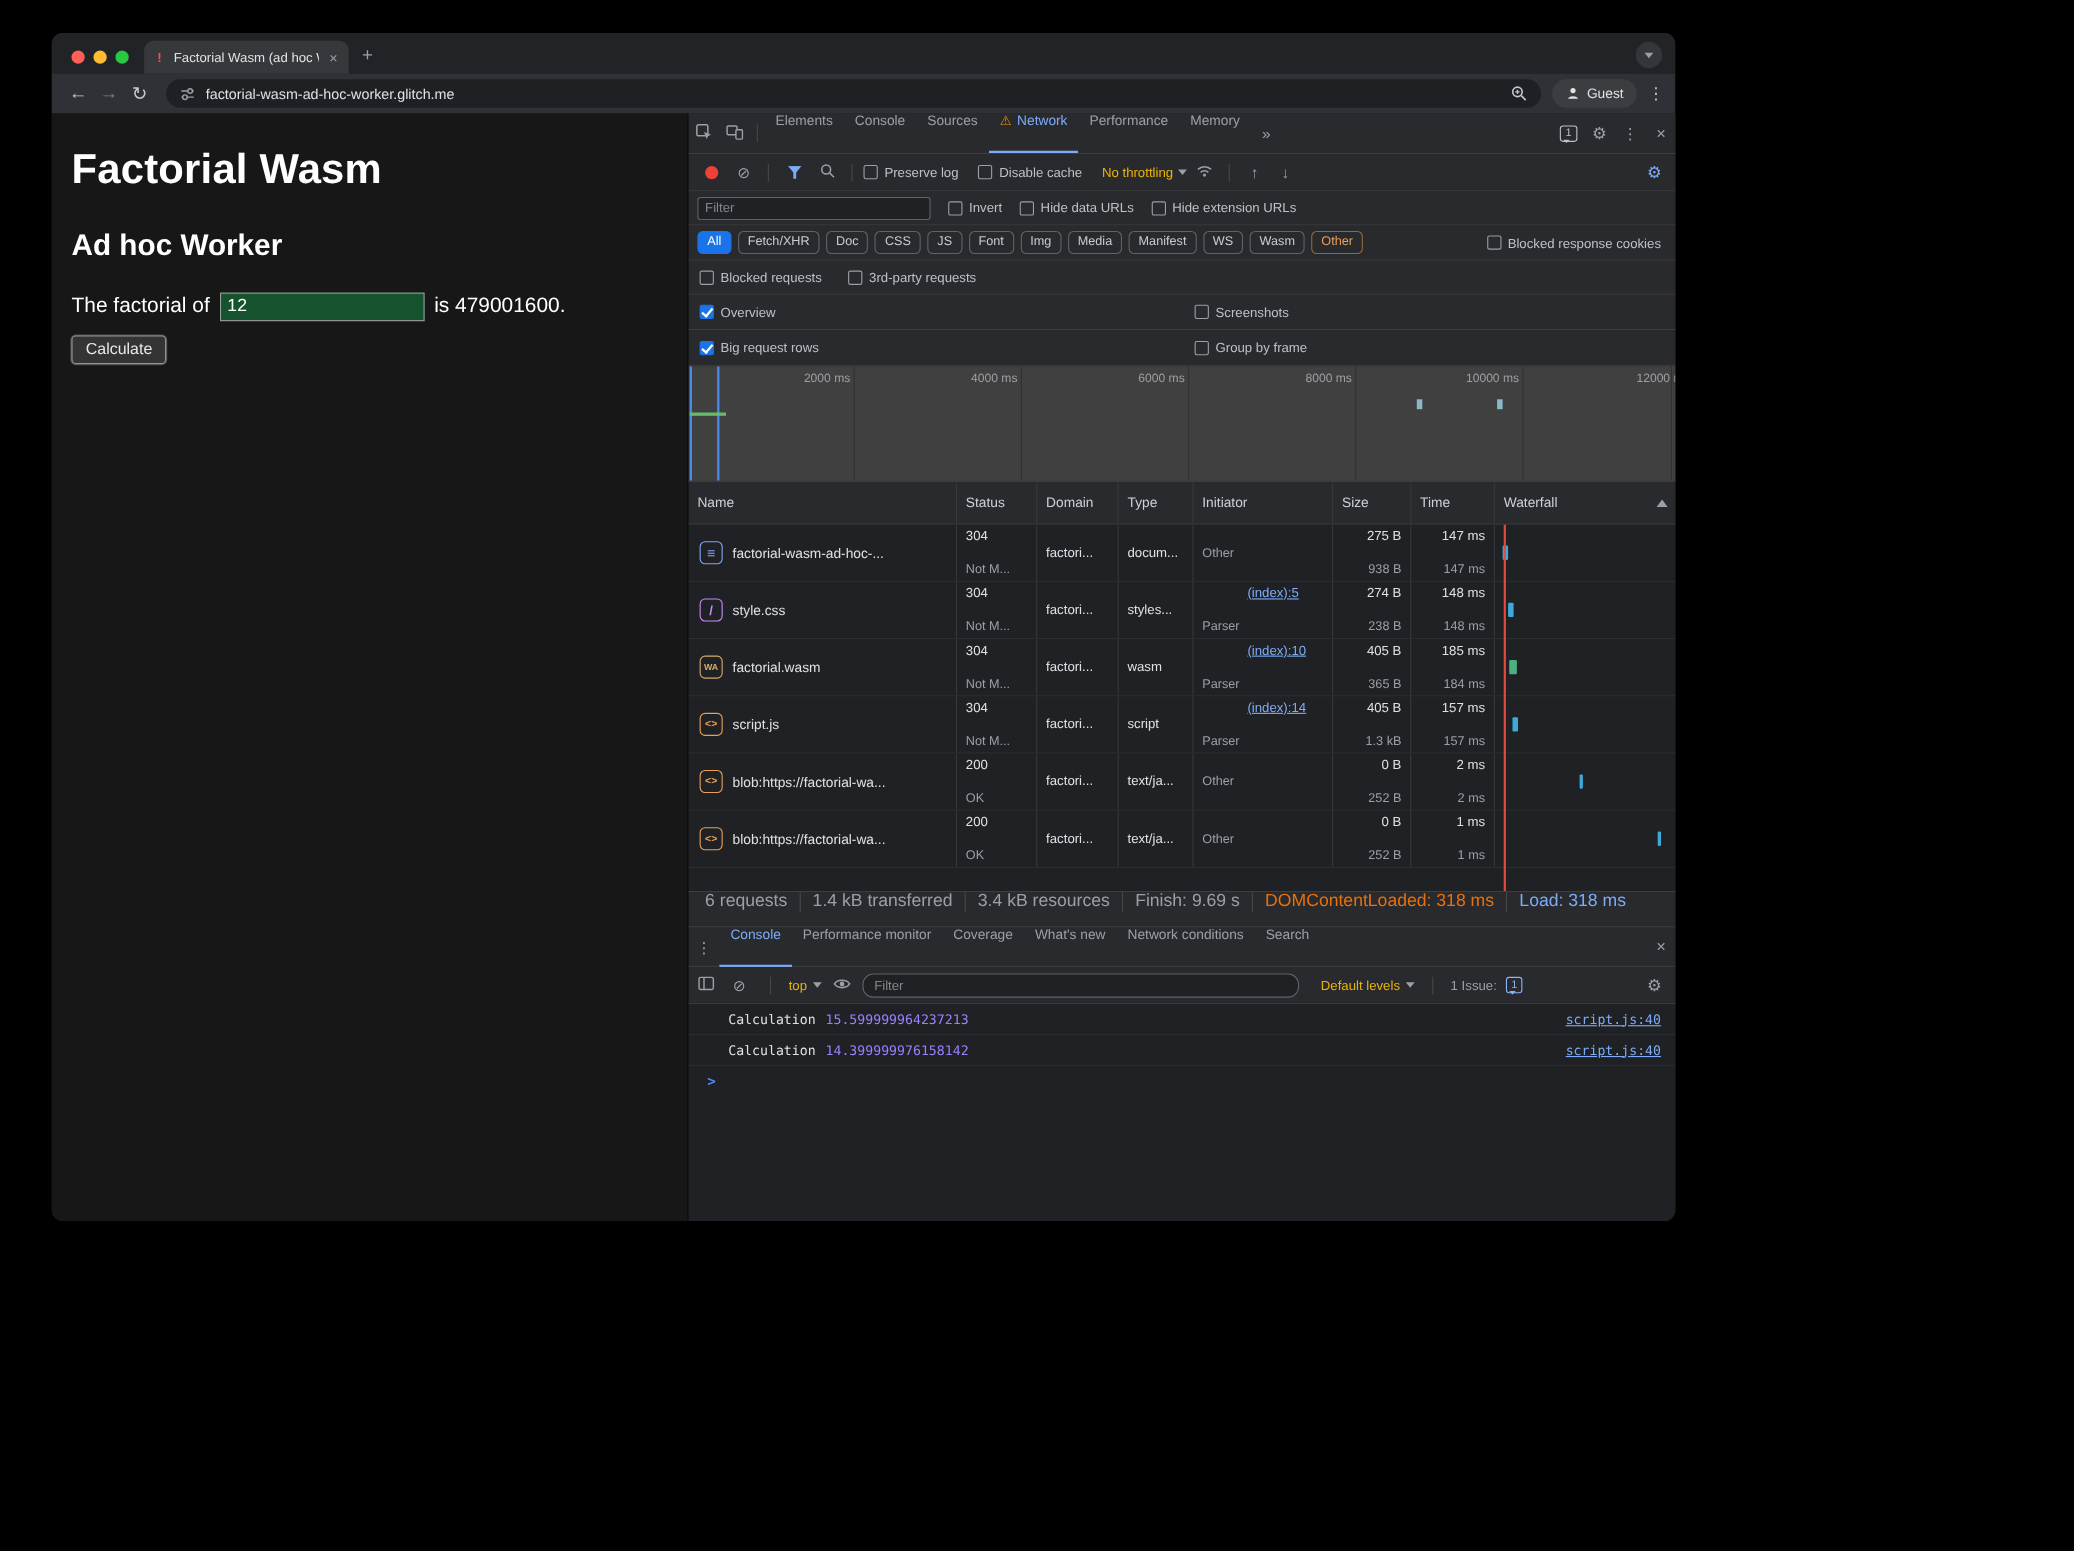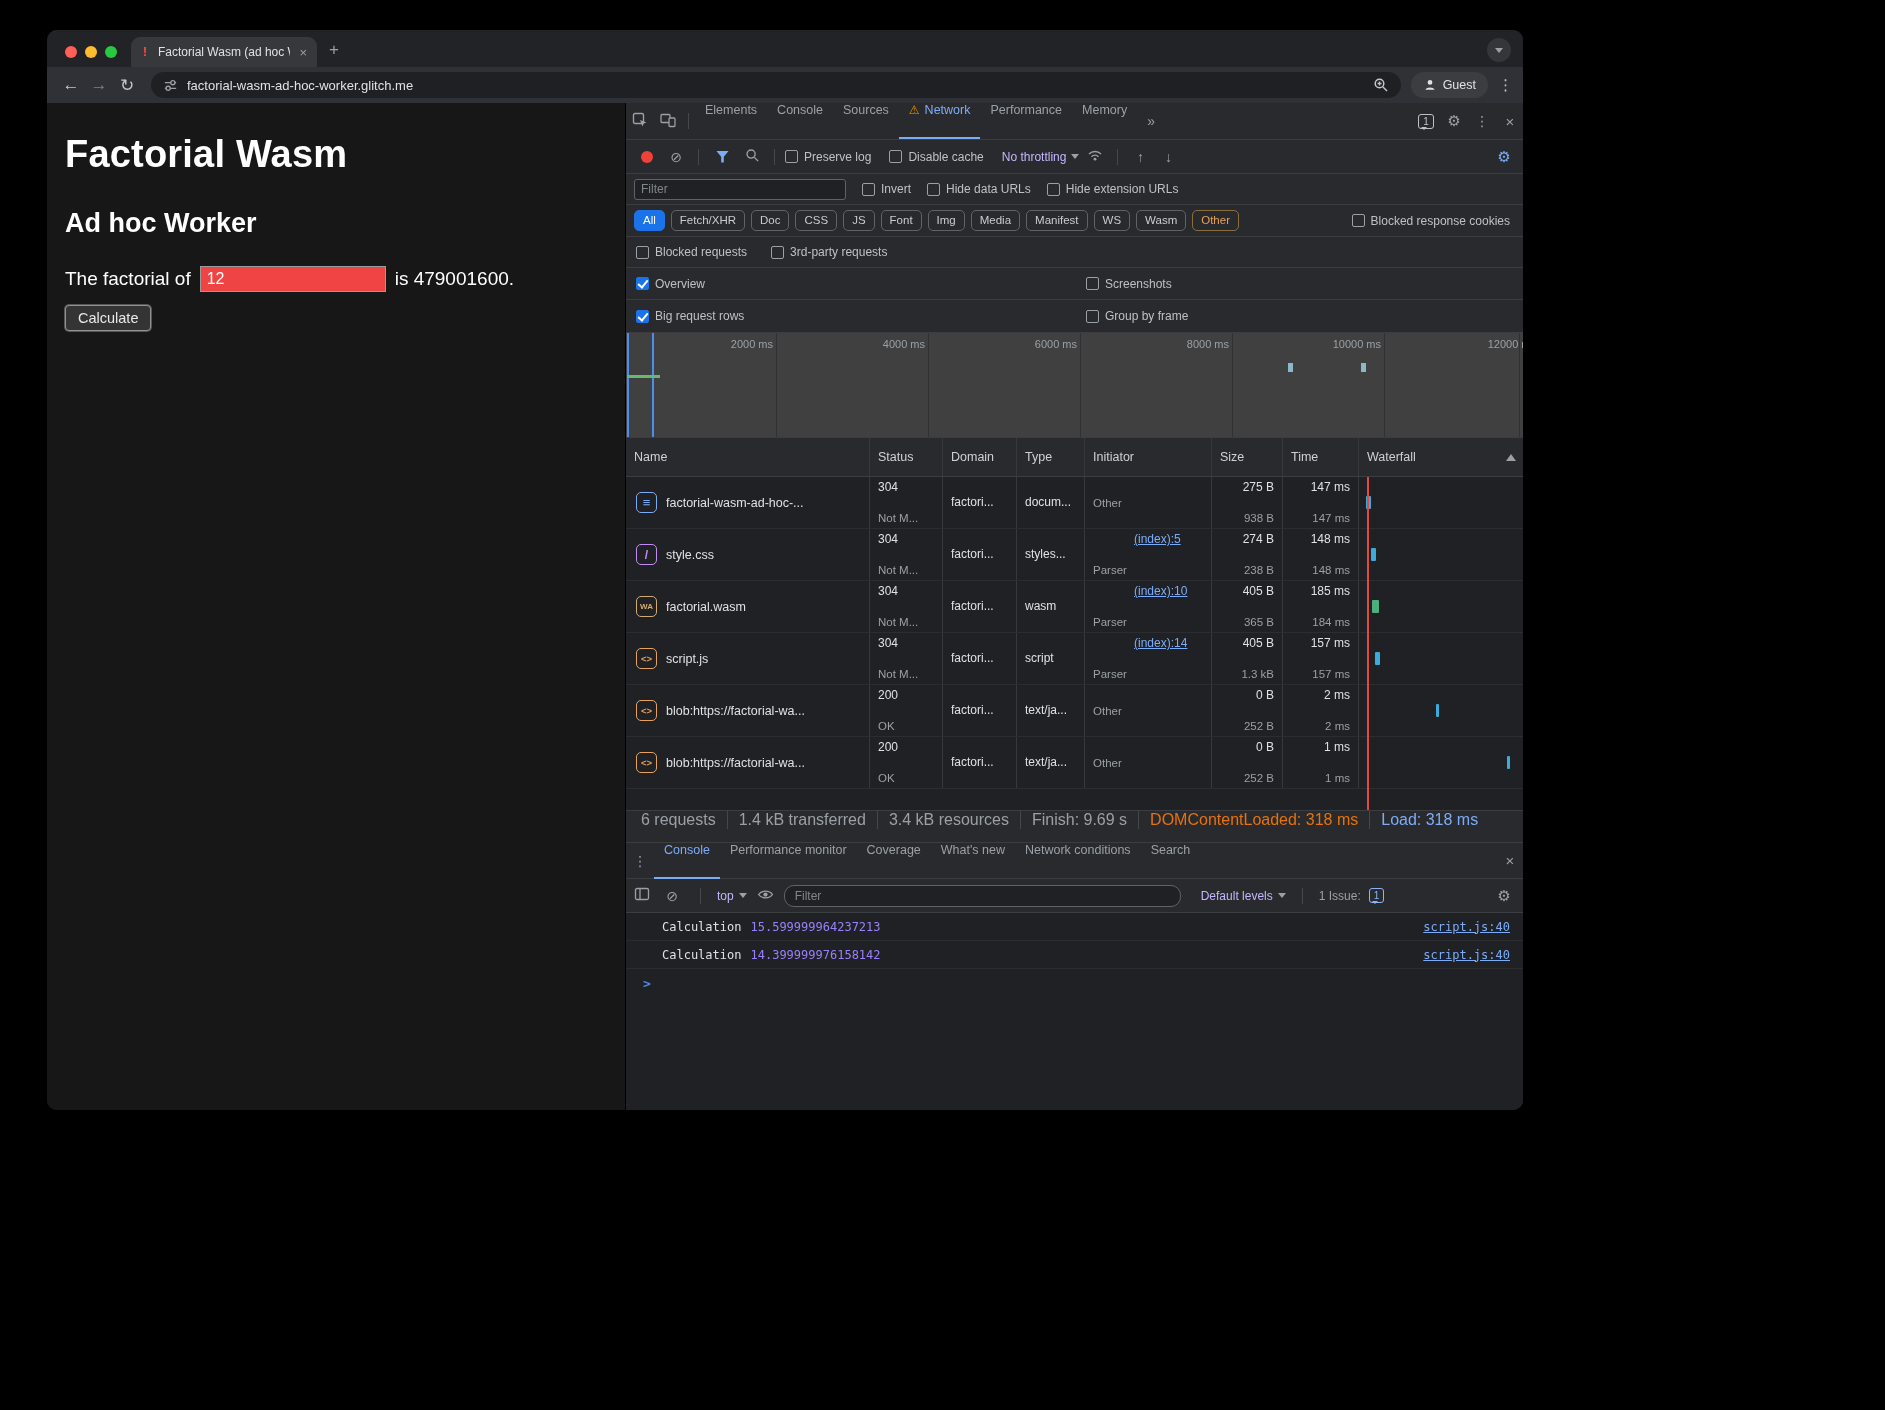--- a/index.html
+++ b/index.html
@@ -29,21 +29,21 @@
   .url-text{color:#dfe1e5;font-size:13px;}
   .guest{height:26px;border-radius:13px;background:#3c3d41;display:flex;align-items:center;gap:6px;
     padding:0 12px;color:#dfe1e5;font-size:12.5px;}
   .kebab{color:#c3c7cc;font-size:15px;margin-left:10px;}
   
   .content{flex:1;display:flex;min-height:0;}
   .page{width:578px;background:#171717;color:#fff;box-sizing:border-box;padding:12px 18px 0;flex:none;}
   .page h1{font-size:38px;margin:18px 0 0;letter-spacing:.2px;}
   .page h2{font-size:27px;margin:32px 0 0;}
   .factline{margin-top:27px;font-size:19px;display:flex;align-items:center;gap:9px;}
-  .fact-input{width:172px;height:20px;background:#ef4444;border:1px solid #9b9b9b;color:#fff;
+  .fact-input{width:172px;height:20px;background:#14532d;border:1px solid #9b9b9b;color:#fff;
     font-size:16px;padding:2px 6px;font-family:"Liberation Sans",sans-serif;}
   .calc-btn{margin-top:13px;background:#343434;border:1px solid #929292;border-radius:4px;color:#e9e9e9;
     font-size:14.5px;padding:4px 12px;font-family:"Liberation Sans",sans-serif;box-shadow:0 0 0 1px #555;}
   
   .devtools{width:898px;flex:none;display:flex;flex-direction:column;background:#242528;color:#e8eaed;
     font-size:12px;border-left:1px solid #000;min-height:0;}
   .icon{color:#9aa0a6;}
   .divider{width:1px;height:16px;background:#45474b;margin:0 6px;flex:none;}
   .dt-tabbar{height:36px;background:#292a2d;border-bottom:1px solid #3c3d40;display:flex;
     align-items:center;flex:none;}
@@ -64,21 +64,21 @@
   .rec{width:12px;height:12px;border-radius:50%;background:#ef4137;margin:0 7px;}
   .funnel{width:13px;height:12px;background:#7cacf8;margin:0 7px;
     clip-path:polygon(0 0,100% 0,60% 52%,60% 100%,40% 100%,40% 52%);}
   .glyphbtn{font-size:14px;width:24px;text-align:center;}
   .cbrow{display:flex;align-items:center;gap:6px;color:#bdc1c6;font-size:12px;flex:none;}
   .cb{width:13px;height:13px;border:1.5px solid #9aa0a6;border-radius:2px;box-sizing:border-box;
     background:transparent;flex:none;position:relative;}
   .cb.on{background:#1a73e8;border-color:#1a73e8;}
   .cb.on:after{content:"";position:absolute;left:3px;top:0px;width:4px;height:8px;
     border:solid #fff;border-width:0 2px 2px 0;transform:rotate(40deg);}
-  .drop{display:flex;align-items:center;gap:5px;color:#c4b5fd;}
+  .drop{display:flex;align-items:center;gap:5px;color:#eab308;}
   .net-filterrow{height:30px;gap:16px;}
   .ftr-input{width:198px;height:19px;background:#202124;border:1px solid #5f6368;border-radius:3px;
     color:#dfe1e5;font-size:12px;padding:0 6px;font-family:"Liberation Sans",sans-serif;}
   .ftr-input::placeholder{color:#80868b;}
   .net-chips{height:31px;gap:6px;}
   .chip{height:19px;line-height:19px;padding:0 8px;border-radius:5px;border:1px solid #5f6368;
     color:#c8ccd1;font-size:11.5px;flex:none;}
   .chip.sel{background:#1a73e8;border-color:#1a73e8;color:#fff;}
   .chip.amber{color:#e8a159;border-color:#8a6d3b;}
   .net-blockedrow{height:30px;gap:24px;padding-left:10px;}

